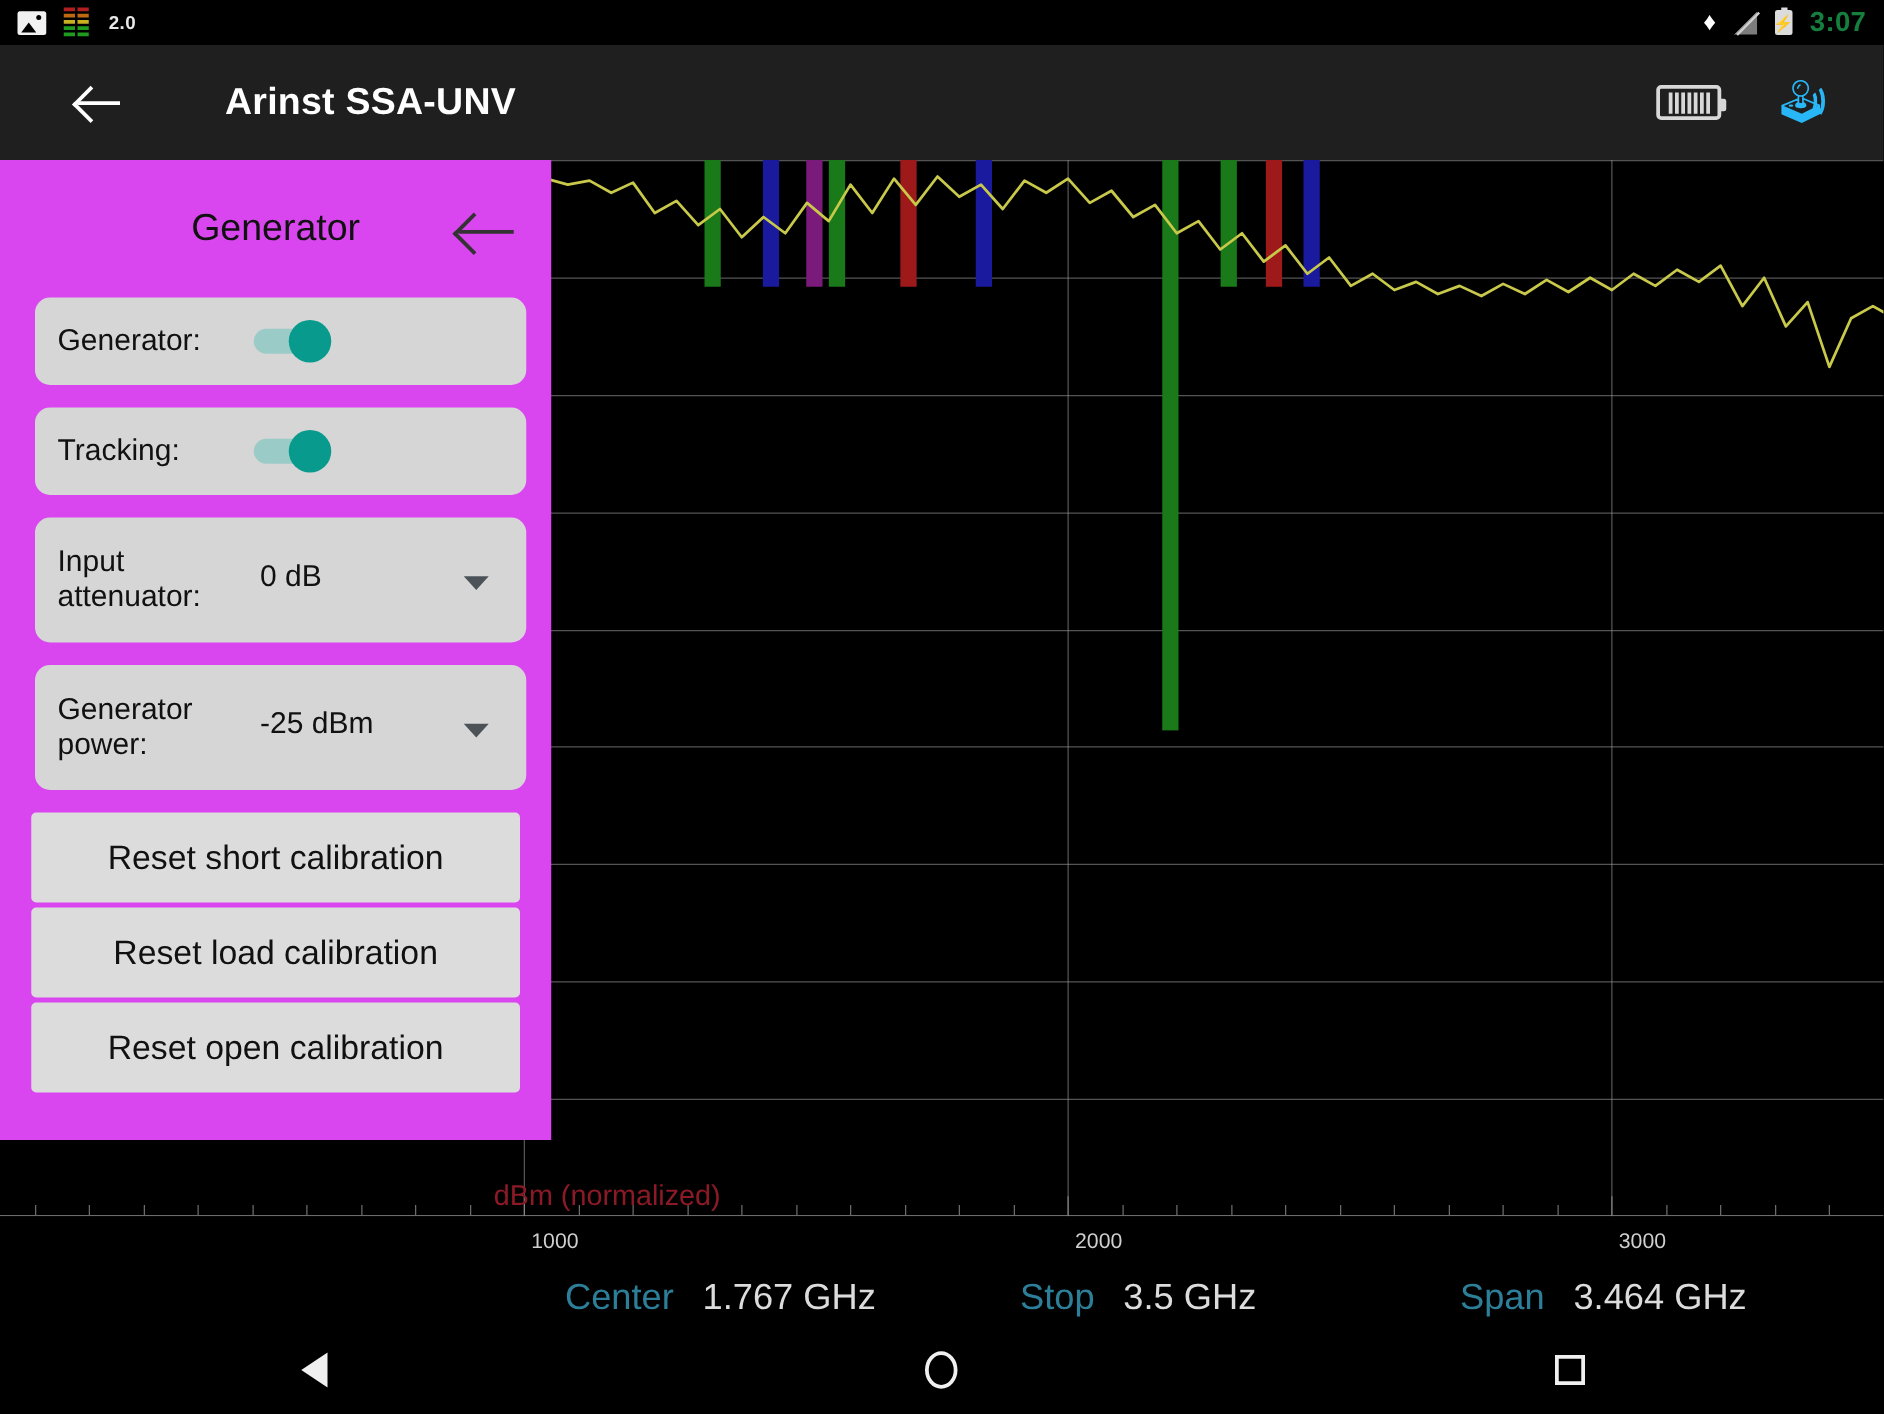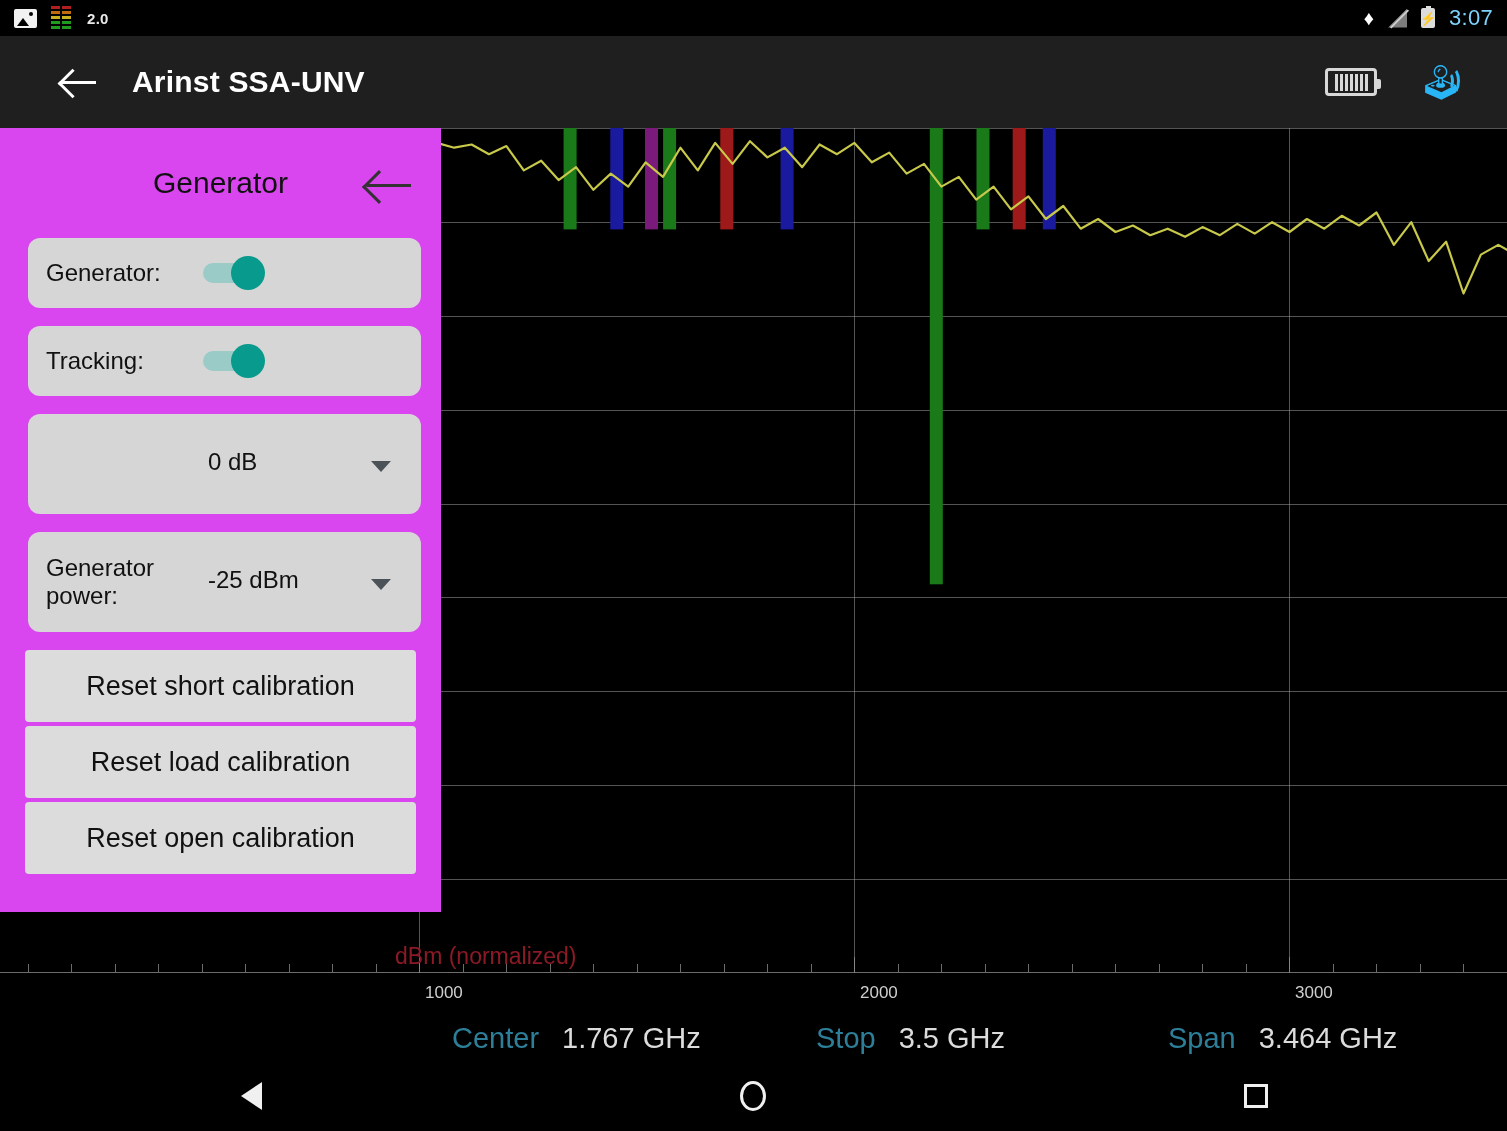--- a/index.html
+++ b/index.html
@@ -50,26 +50,26 @@
     width: 14px; height: 20px; border: 2px solid #dcdcdc; border-radius: 2px;
     position: relative; background: #dcdcdc;
   }
   .batt-small::before {
     content: ""; position: absolute; left: 3px; top: -4px; width: 5px; height: 3px; background: #dcdcdc;
   }
   .batt-small .bolt {
     position: absolute; inset: 0; color: #000; font-size: 13px;
     display: flex; align-items: center; justify-content: center; line-height: 1;
   }
-  .sb-clock { color: #7dd3fc; font-size: 22px; font-weight: normal; letter-spacing: .3px; }
+  .sb-clock { color: #15803d; font-size: 22px; font-weight: bold; letter-spacing: .3px; }
 
   
   #app-bar {
     position: absolute; left: 0; top: 36px; width: 1507px; height: 92px;
-    background: #1f1f1f; display: flex; align-items: center; padding: 0 30px;
+    background: #1f1f1f; display: flex; align-items: center; padding: 0 30px; gap: 48px;
   }
   .back-arrow {
     width: 44px; height: 44px; position: relative; cursor: pointer; margin-left: 28px;
   }
   .back-arrow::before {
     content: ""; position: absolute; left: 4px; top: 21px; width: 34px; height: 3px; background: #fff;
   }
   .back-arrow::after {
     content: ""; position: absolute; left: 4px; top: 13px; width: 18px; height: 18px;
     border-left: 3px solid #fff; border-bottom: 3px solid #fff; transform: rotate(45deg);
@@ -371,20 +371,24 @@
 
     <div class="row toggle-row">
       <span class="row-label">Tracking:</span>
       <span class="sw">
         <span class="track"></span>
         <span class="thumb"></span>
       </span>
     </div>
 
     <div class="row select-row">
+      <span class="row-label two-line">
+        <span>Input</span><br>
+        <span>attenuator:</span>
+      </span>
       <span class="sel-value">0 dB</span>
       <span class="caret"></span>
     </div>
 
     <div class="row select-row">
       <span class="row-label two-line">
         <span>Generator</span><br>
         <span>power:</span>
       </span>
       <span class="sel-value">-25 dBm</span>

